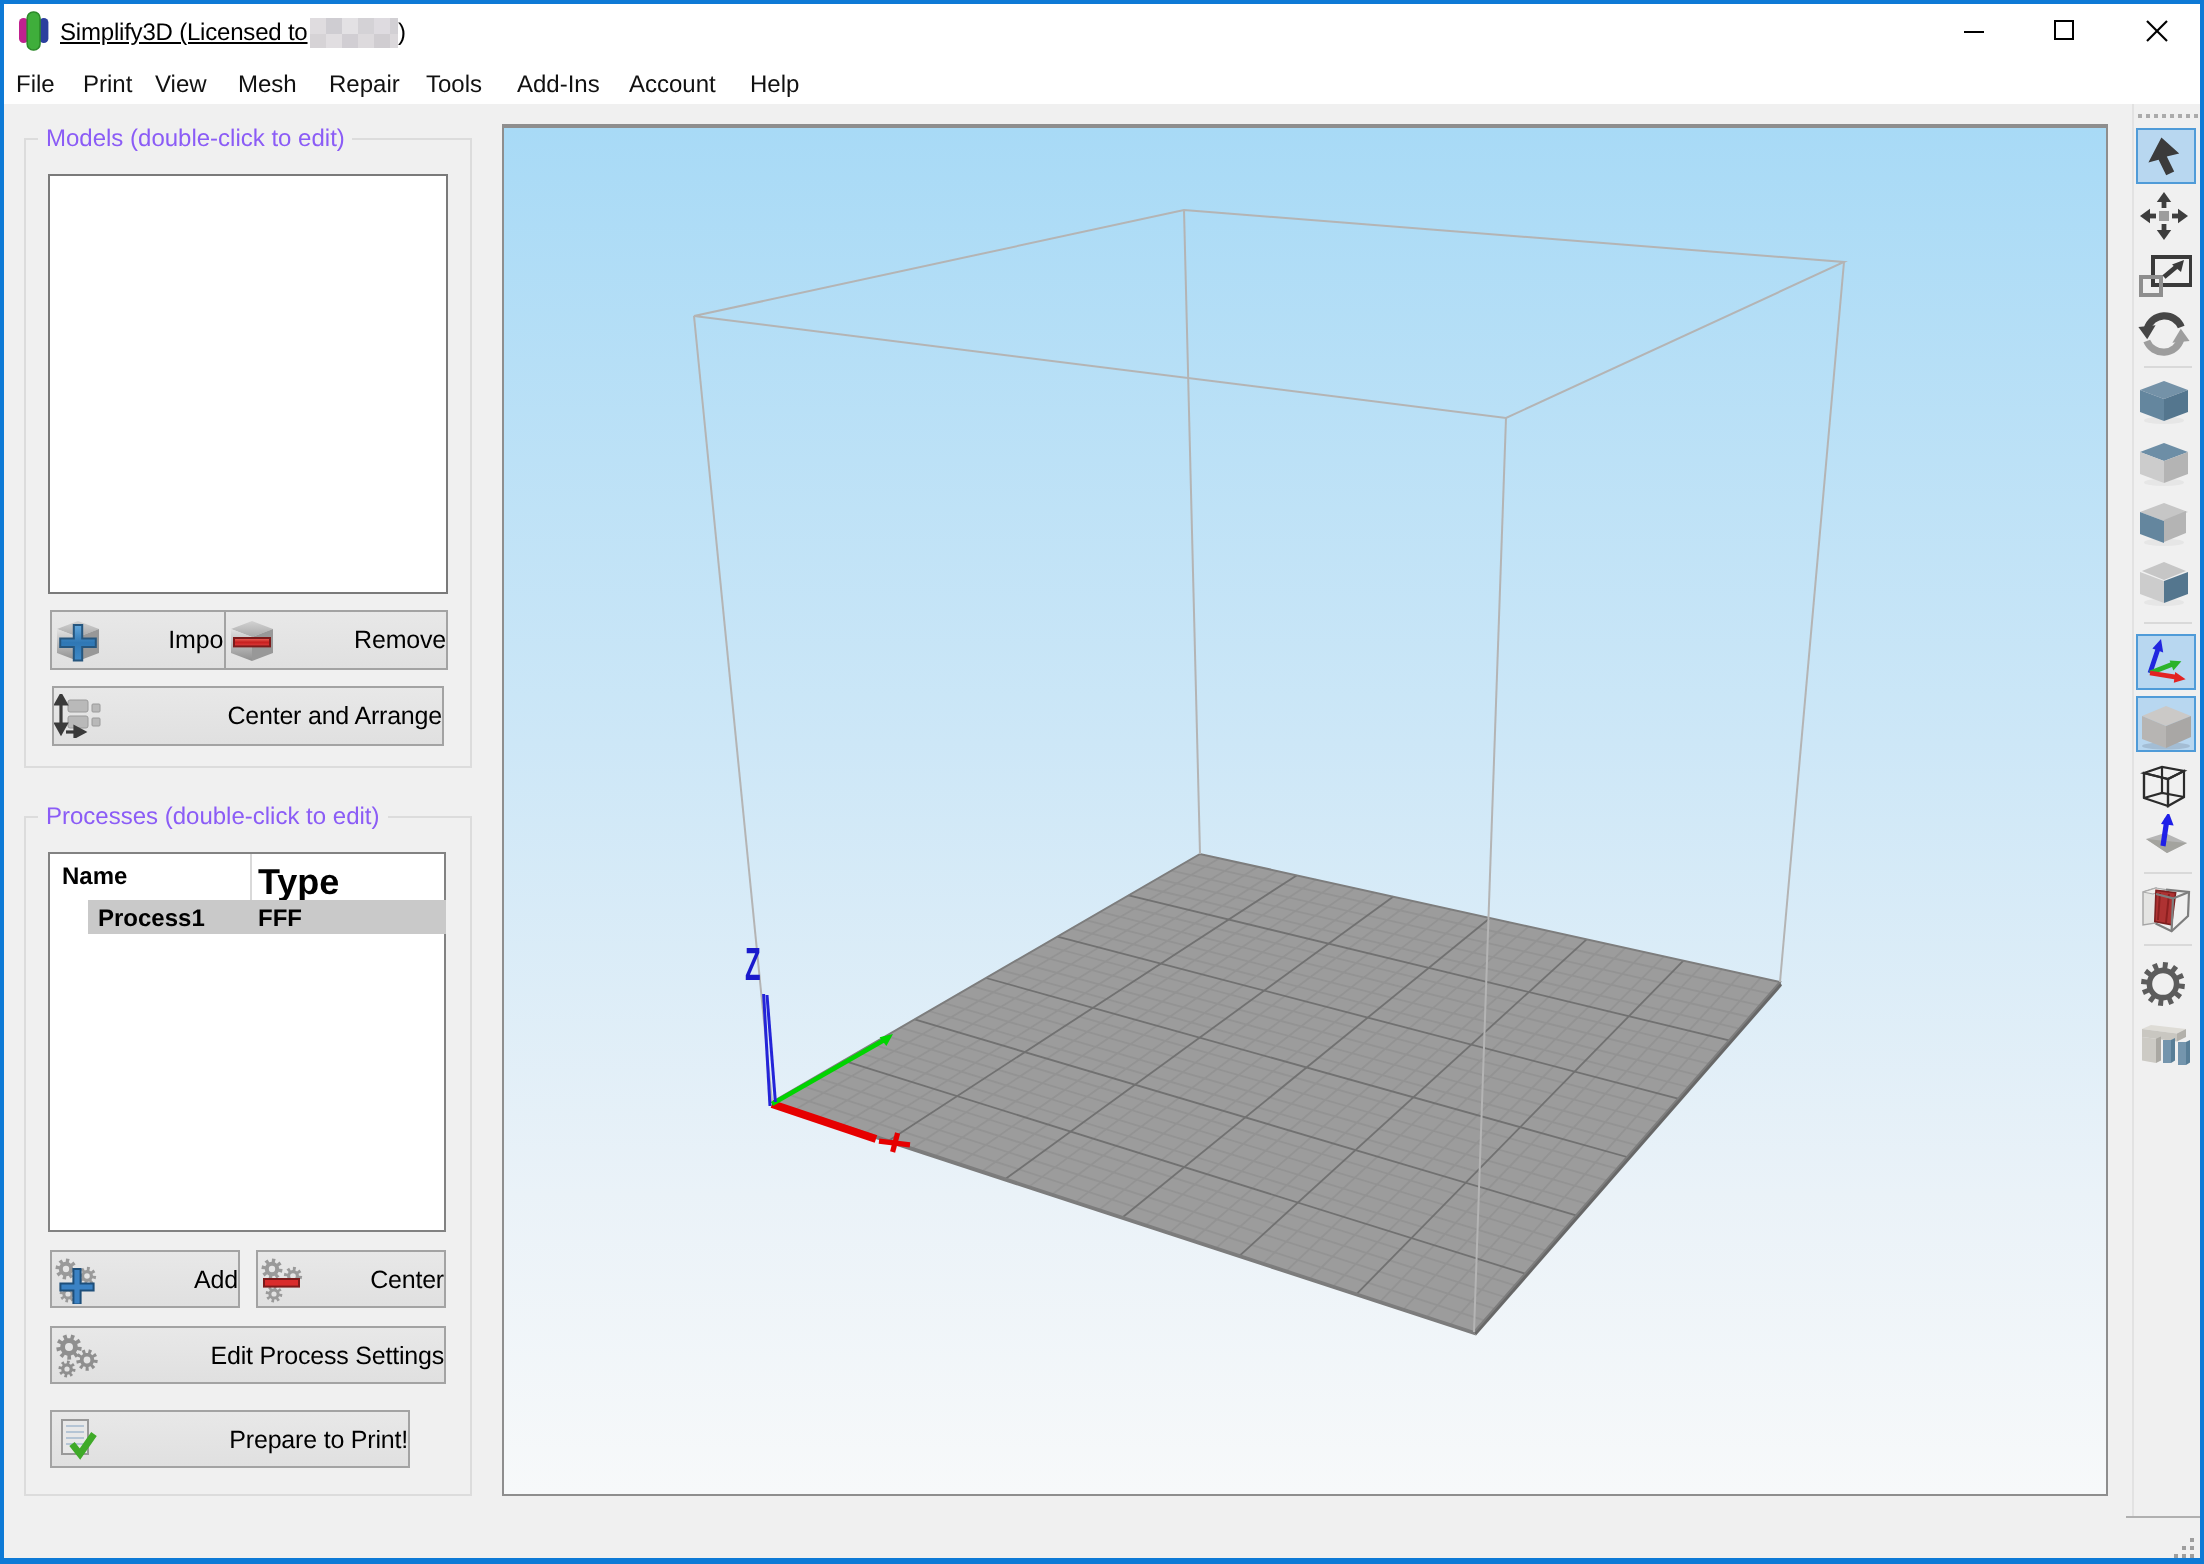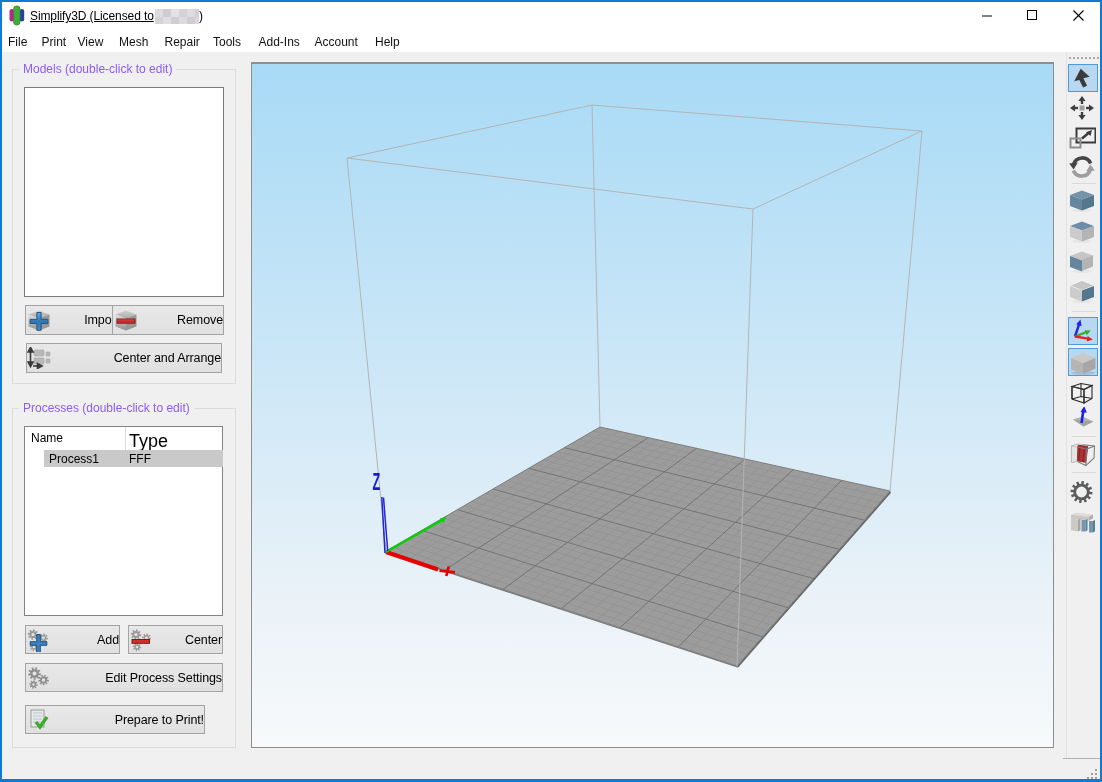--- a/index.html
+++ b/index.html
@@ -20,21 +20,21 @@
   .groupbox{position:absolute;border:1px solid #dcdcdc;box-sizing:border-box;}
   .grouplabel{position:absolute;background:#f0f0f0;font-size:12px;color:#8b5cf6;
               padding:0 4px;letter-spacing:0px;white-space:pre;}
   .listbox{position:absolute;background:#fff;border:1px solid #7a7a7a;box-sizing:border-box;}
   .btn{position:absolute;background:linear-gradient(#e8e8e8,#e0e0e0);border:1px solid #a3a3a3;box-sizing:border-box;
        display:flex;align-items:center;justify-content:space-between;font-size:12.5px;color:#000;
        letter-spacing:-0.1px;}
   .btn svg{flex:0 0 auto;}
   .btn .lbl{white-space:pre;}
   
-  #proctable{position:absolute;background:#fff;border:1px solid #828282;box-sizing:border-box;}
+  #proctable{position:absolute;background:#fff;border:1px solid #828282;box-sizing:border-box;font-weight:bold;}
   
   #toolbar{position:absolute;background:#f0f0f0;}
   .tbtn{position:absolute;width:30px;height:28px;left:2px;}
   .tbtn.sel{background:#b8d7f0;border:1px solid #4f9bd8;box-sizing:border-box;}
   .tsep{position:absolute;left:6px;width:24px;height:1px;background:#d9d9d9;}
 </style>
 </head>
 <body>
 <div id="frame"></div>
 <div id="topband"></div>

